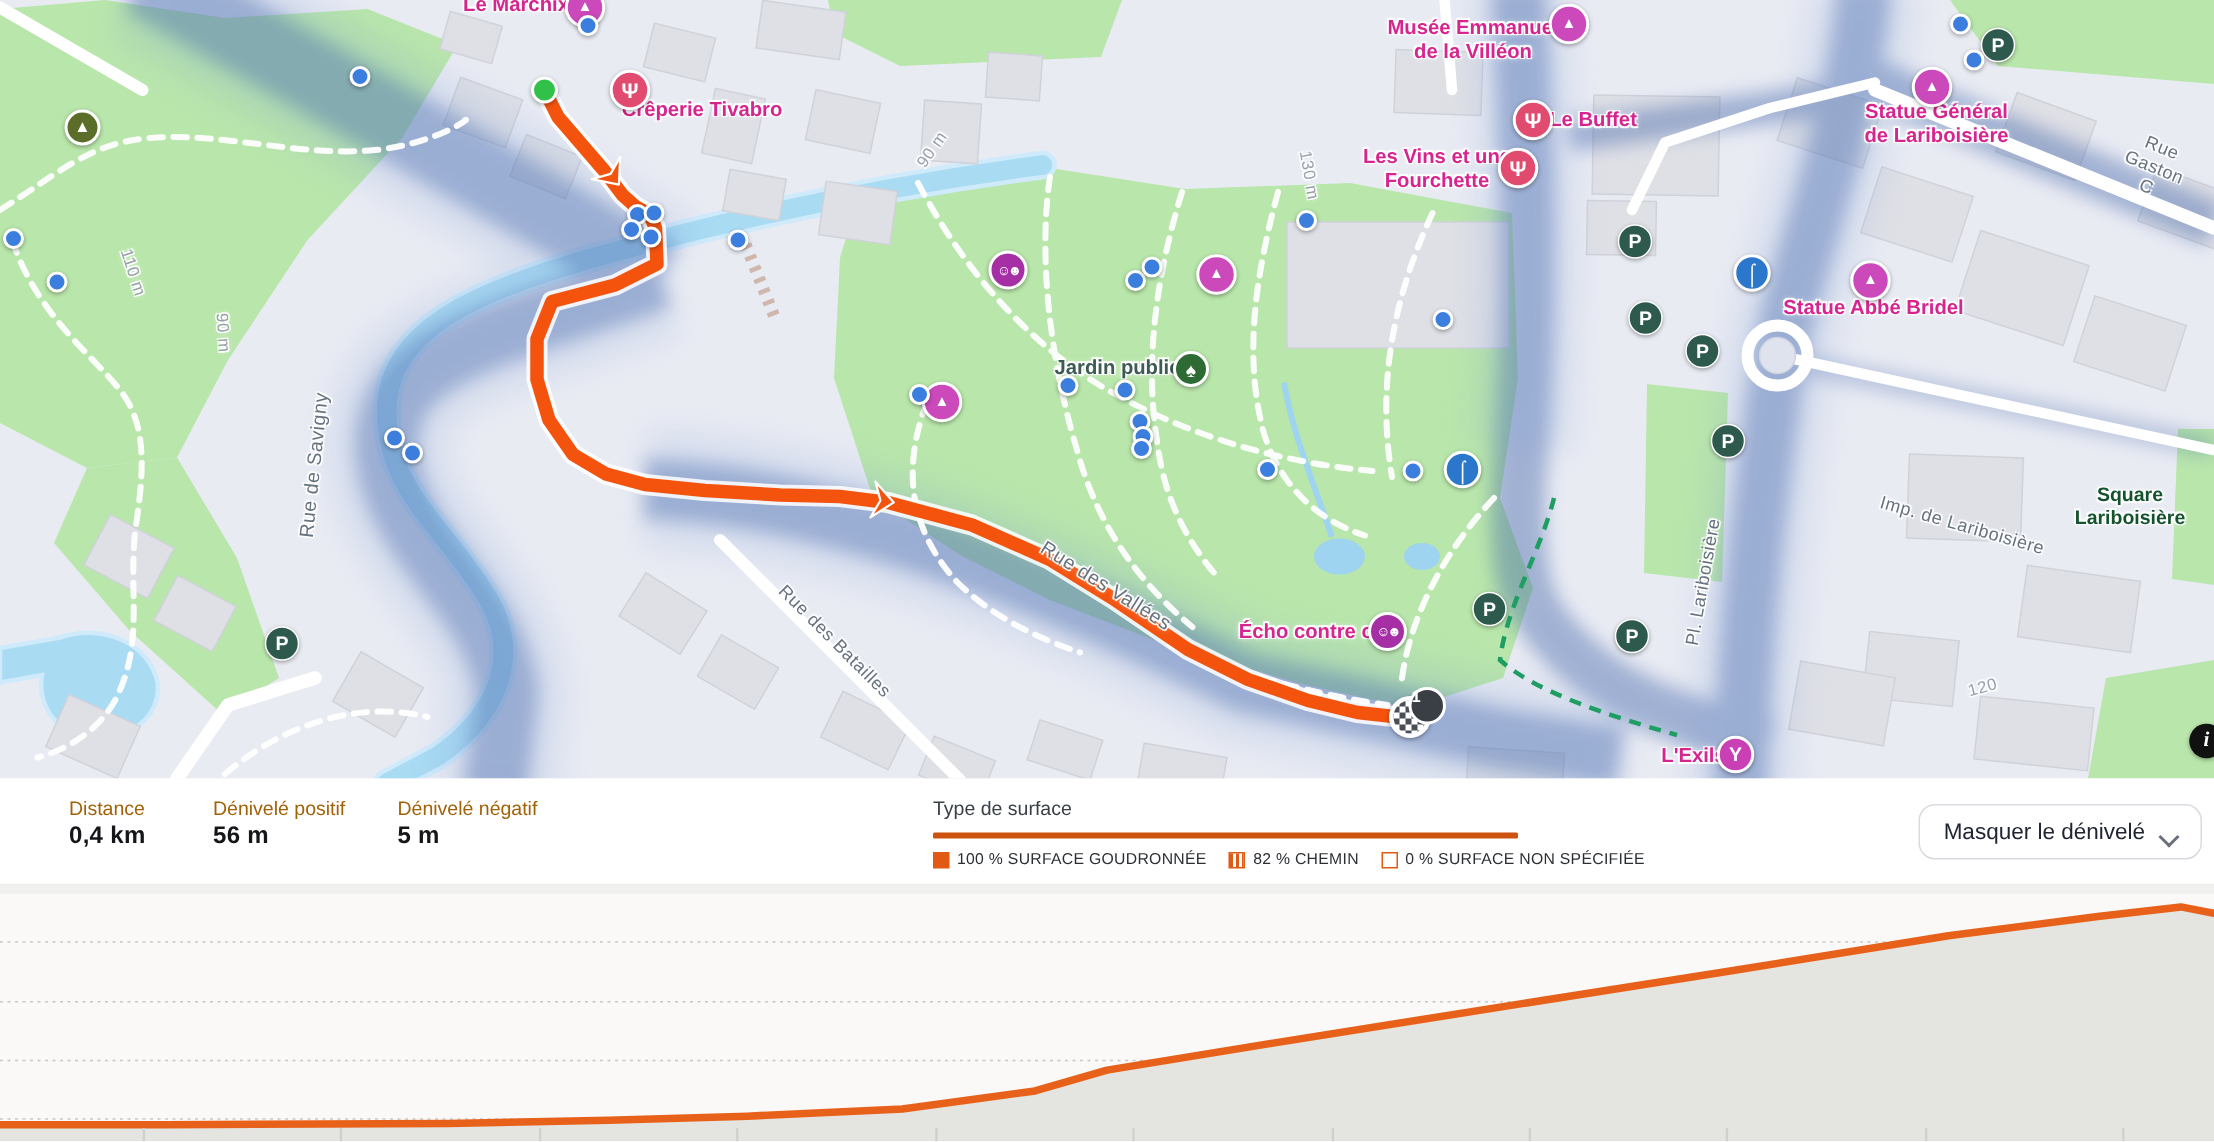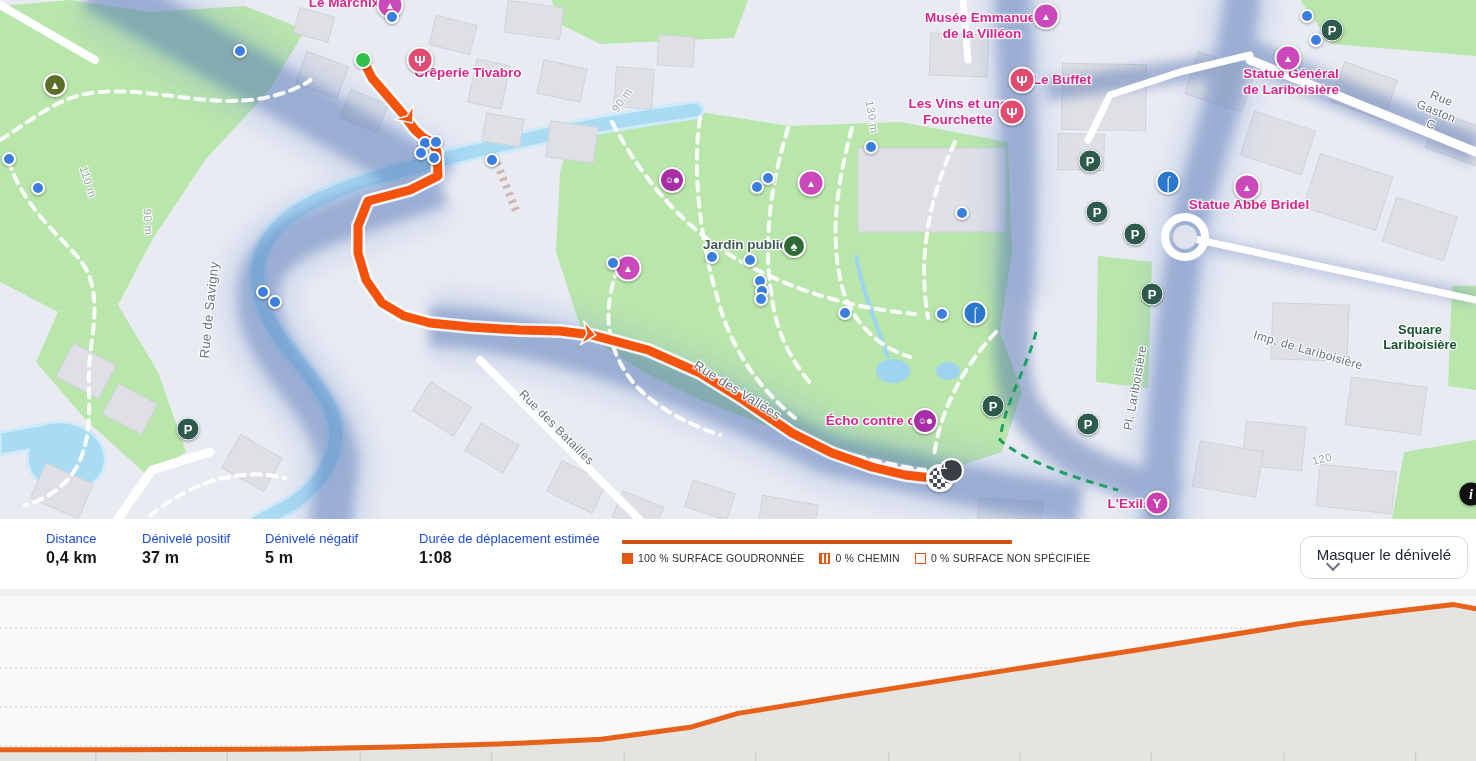--- a/index.html
+++ b/index.html
@@ -31,34 +31,34 @@
   .mk-waypoint{width:14px;height:14px;background:#3b7ede;border:2.5px solid #fff;}
   .mk-start{width:18px;height:18px;background:#31c148;border:2px solid #fff;}
   .mk-info{width:23px;height:23px;background:#111;font-family:"Liberation Serif",serif;font-style:italic;font-weight:bold;font-size:14px;}
   .mk-finish{width:28px;height:28px;border:3px solid #fff;
      background:repeating-conic-gradient(#4a4f57 0 25%,#fff 0 50%) 0 0/8px 8px;}
   .finish-badge{position:absolute;top:-9px;right:-13px;width:21px;height:21px;background:#3a3f46;color:#fff;
      border:2px solid #fff;border-radius:50%;font-size:11px;font-weight:bold;display:flex;align-items:center;justify-content:center;}
   
   .stats-bar{position:relative;width:1476px;height:70px;background:#fff;}
   .stat{position:absolute;top:12px;}
-  .stat-label{font-size:13px;color:#1d4ed8;}
+  .stat-label{font-size:13px;color:#a16207;}
   .stat-value{font-size:16px;font-weight:bold;color:#14161a;margin-top:3px;letter-spacing:.2px;}
   .surface{position:absolute;left:622px;top:12px;width:392px;}
   .surface-title{font-size:13px;color:#3a4048;}
   .surface-bar{margin-top:9px;height:4px;width:390px;background:#cf5310;border-radius:1px;}
   .surface-legend{display:flex;gap:15px;margin-top:8px;align-items:center;}
   .legend-item{display:flex;align-items:center;gap:5px;font-size:10.5px;color:#2b2f33;letter-spacing:.2px;white-space:nowrap;}
   .sw{width:11px;height:11px;box-sizing:border-box;flex:0 0 auto;}
   .sw-filled{background:#e05a14;}
   .sw-striped{border:1.5px solid #e05a14;background:repeating-linear-gradient(90deg,#e05a14 0 2px,#fff 2px 4px);}
   .sw-empty{border:1.5px solid #e05a14;background:#fff;}
-  .toggle-btn{position:absolute;right:8px;top:17px;display:flex;align-items:flex-start;background:#fff;
+  .toggle-btn{position:absolute;right:8px;top:17px;display:flex;align-items:flex-end;background:#fff;
      border:1px solid #d9dbe0;border-radius:11px;padding:9px 16px;font-family:"Liberation Sans",sans-serif;
-     font-size:15px;color:#202532;cursor:pointer;flex-direction:column;}
+     font-size:15px;color:#202532;cursor:pointer;}
   .chev{width:8px;height:8px;border-right:2px solid #6a707c;border-bottom:2px solid #6a707c;
      transform:rotate(45deg);margin-left:11px;margin-top:-4px;}
   .gap-band{width:1476px;height:7px;background:#f0f0ee;}
   
   .chart{position:relative;width:1476px;height:165px;background:#faf9f7;}
 </style>
 </head>
 <body>
 
 <div class="app">
@@ -325,40 +325,37 @@
       </div>
   </div>
 
   <div class="stats-bar">
     <div class="stat" style="left:46px">
       <div class="stat-label">Distance</div>
       <div class="stat-value">0,4 km</div>
     </div>
     <div class="stat" style="left:142px">
       <div class="stat-label">Dénivelé positif</div>
-      <div class="stat-value">37 m</div>
+      <div class="stat-value">56 m</div>
     </div>
     <div class="stat" style="left:265px">
       <div class="stat-label">Dénivelé négatif</div>
       <div class="stat-value">5 m</div>
     </div>
-    <div class="stat" style="left:419px">
-      <div class="stat-label">Durée de déplacement estimée</div>
-      <div class="stat-value">1:08</div>
-    </div>
     <div class="surface">
+      <div class="surface-title">Type de surface</div>
       <div class="surface-bar"></div>
       <div class="surface-legend">
         <div class="legend-item">
           <span class="sw sw-filled"></span>
           <span>100 % SURFACE GOUDRONNÉE</span>
         </div>
         <div class="legend-item">
           <span class="sw sw-striped"></span>
-          <span>0 % CHEMIN</span>
+          <span>82 % CHEMIN</span>
         </div>
         <div class="legend-item">
           <span class="sw sw-empty"></span>
           <span>0 % SURFACE NON SPÉCIFIÉE</span>
         </div>
       </div>
     </div>
     <button class="toggle-btn">
       <span>Masquer le dénivelé</span>
       <span class="chev"></span>

